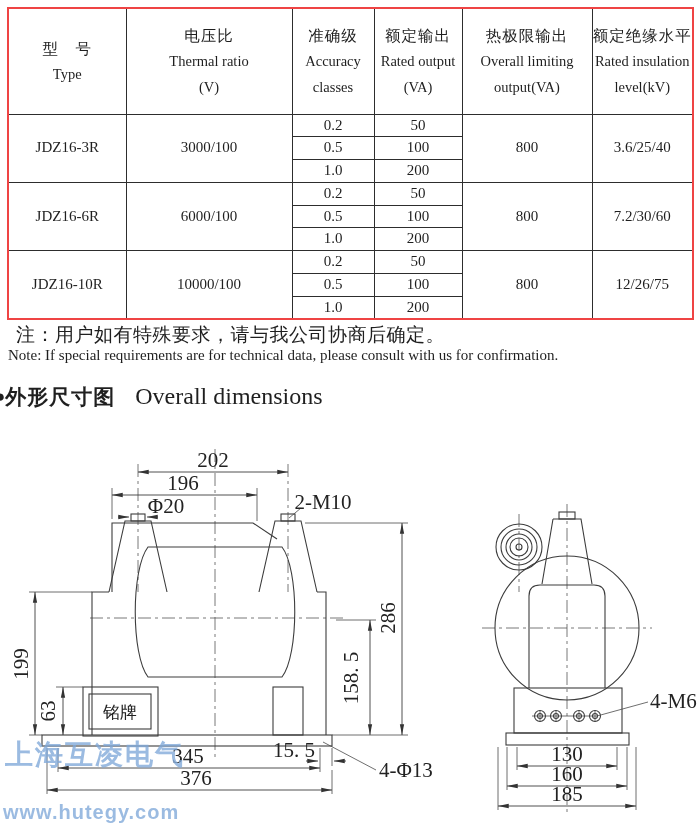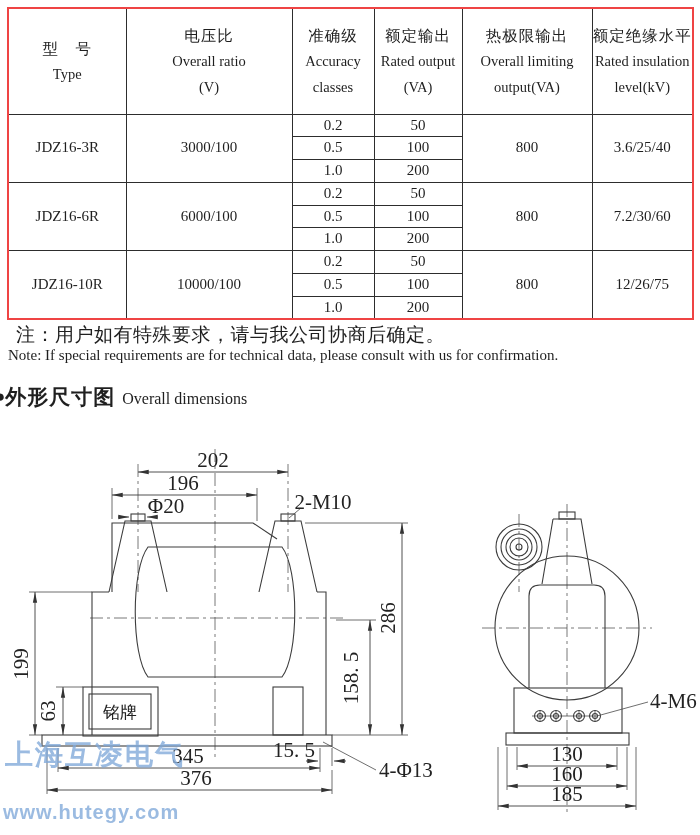--- a/index.html
+++ b/index.html
@@ -22,21 +22,21 @@
   .hline-zh{font-size:15.5px;letter-spacing:1px}
   .hline-en{font-size:14.5px}
   .hline-u{font-size:14.5px}
   .hline-zh,.hline-en,.hline-u{line-height:1.75}
   
   .note-zh{position:absolute;left:16px;top:322px;font-size:19px;letter-spacing:.5px}
   .note-en{position:absolute;left:8px;top:347px;font-size:15px}
   .heading{position:absolute;left:0px;top:383px;font-size:21px;white-space:nowrap}
   .heading .bullet{margin-left:-5px;font-size:17px;vertical-align:2px}
   .heading .zh{font-weight:700;letter-spacing:1px}
-  .heading .en{margin-left:7px;font-size:16px}
+  .heading .en{margin-left:20px;font-size:24px}
   
   svg.drawing{position:absolute;left:0;top:415px;width:700px;height:420px}
   .ln{stroke:#3c3c3c;stroke-width:1.1;fill:none}
   .cl{stroke:#555;stroke-width:.8;fill:none;stroke-dasharray:13 4 3 4}
   .ext{stroke:#4a4a4a;stroke-width:.8;fill:none}
   .dim{stroke:#3c3c3c;stroke-width:.9;fill:none;
        marker-start:url(#ar);marker-end:url(#ar)}
   .dime{stroke:#3c3c3c;stroke-width:.9;fill:none;marker-end:url(#ar)}
   .dtx{font-family:"Liberation Serif",serif;font-size:21px;fill:#222}
   .dtx-s{font-family:"Liberation Serif",serif;font-size:17px;fill:#222}
@@ -58,21 +58,21 @@
       <col style="width:101px">
   </colgroup>
   <tbody>
       <tr class="hrow">
     <td>
       <div class="hline-zh">型　号</div>
       <div class="hline-en">Type</div>
     </td>
     <td>
       <div class="hline-zh">电压比</div>
-      <div class="hline-en">Overall ratio</div>
+      <div class="hline-en">Thermal ratio</div>
       <div class="hline-u">(V)</div>
     </td>
     <td>
       <div class="hline-zh">准确级</div>
       <div class="hline-en">Accuracy</div>
       <div class="hline-u">classes</div>
     </td>
     <td>
       <div class="hline-zh">额定输出</div>
       <div class="hline-en">Rated output</div>

